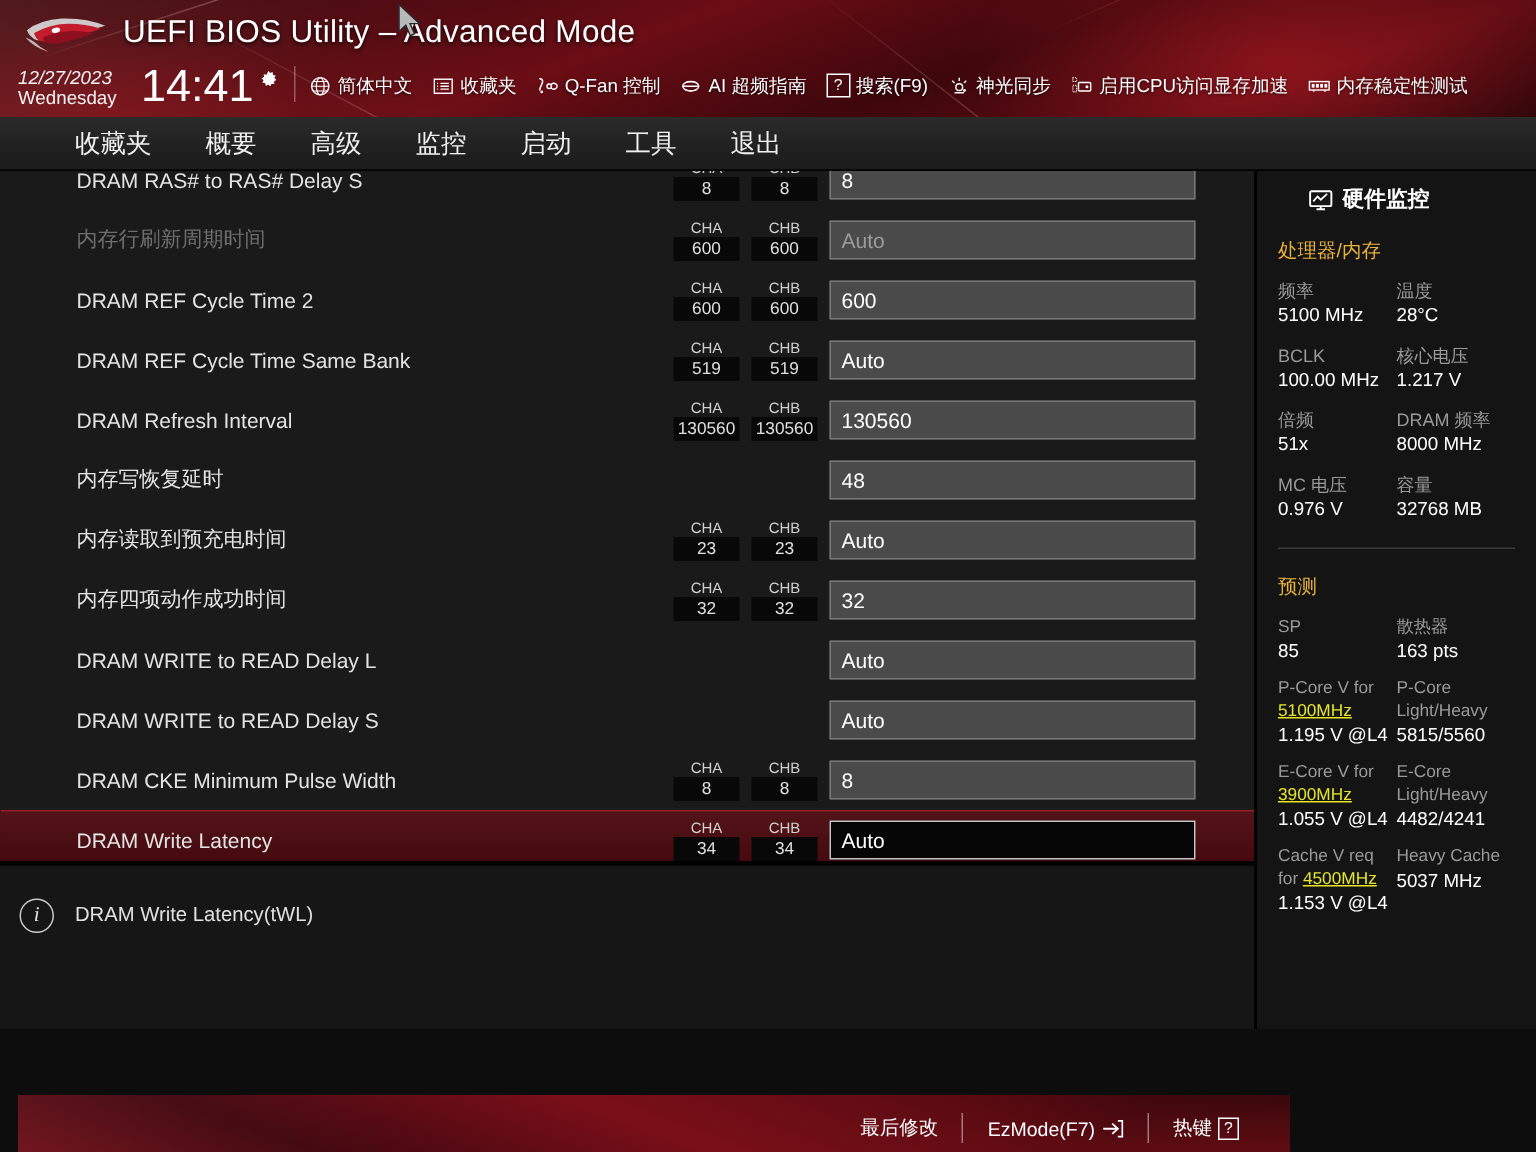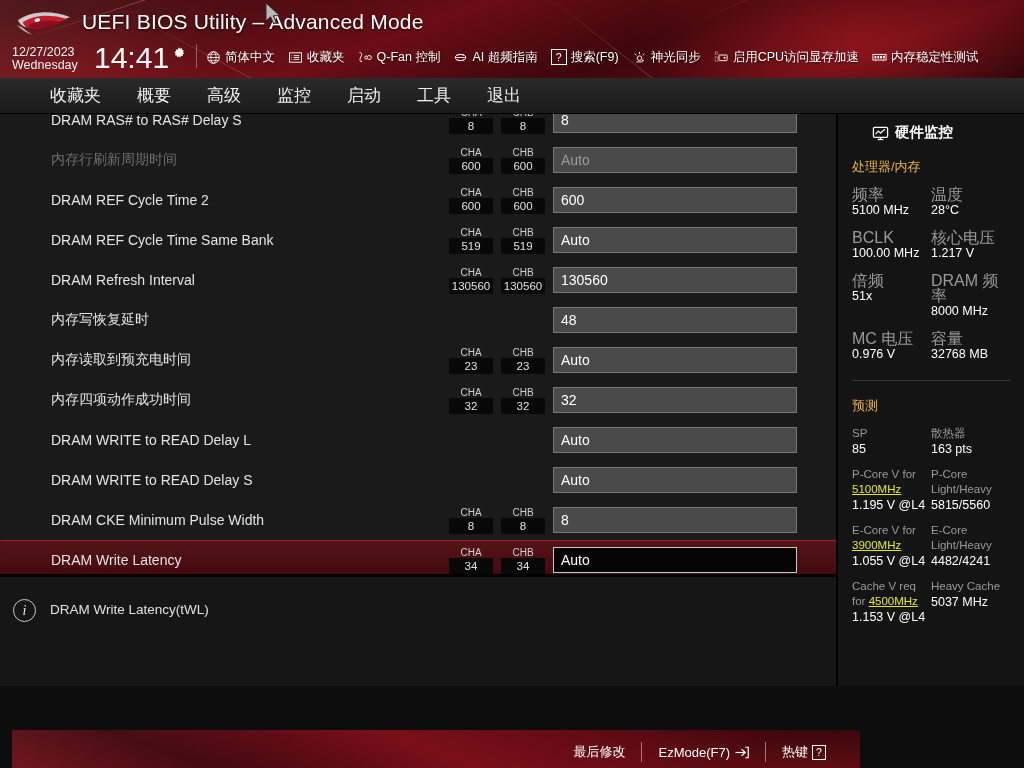--- a/index.html
+++ b/index.html
@@ -36,21 +36,21 @@
 
   .rog-logo { position:absolute; left:16px; top:10px; width:58px; height:28px; }
 
   .app-title {
     position:absolute; left:82px; top:10px;
     font-size:21px; font-weight:400; color:#ffffff; letter-spacing:0.2px;
     text-shadow: 0 1px 3px rgba(0,0,0,0.8);
   }
 
   .datebox { position:absolute; left:12px; top:46px; line-height:13px; }
-  .datebox .d1 { font-size:12.5px; color:#f2f2f2; }
+  .datebox .d1 { font-size:12.5px; color:#f2f2f2;font-style:italic; }
   .datebox .d2 { font-size:12.5px; color:#f2f2f2; }
 
   .clock {
     position:absolute; left:94px; top:41px;
     font-size:30px; font-weight:400; color:#ffffff; letter-spacing:0px;
   }
   .gear-btn { position:absolute; left:171px; top:46px; width:16px; height:16px; cursor:pointer; }
   .hdr-sep { position:absolute; left:196px; top:44px; width:1px; height:24px; background:rgba(255,255,255,0.32); }
 
   .toolbar { position:absolute; left:206px; top:47px; height:20px; display:flex; align-items:center; gap:0px; }
@@ -127,21 +127,21 @@
   .sidebar {
     position:absolute; left:836px; top:114px; width:188px; height:572px;
     background:#141414; border-left:2px solid #000; padding:0 14px;
     overflow:hidden;
   }
   .sb-title { display:flex; align-items:flex-end; gap:6px; margin-top:9px;padding-left:20px; }
   .sb-title .t { font-size:14.5px; color:#ffffff; font-weight:bold; }
   .sb-head { font-size:13px; color:#e8b23c; margin-top:16px; }
   .sb-grid { display:flex; flex-wrap:wrap; margin-top:11px; }
   .sb-cell { width:50%; margin-bottom:12px; }
-  .sb-cell .k { font-size:16px; color:#9a9a9a; line-height:15px; }
+  .sb-cell .k { font-size:12px; color:#9a9a9a; line-height:15px; }
   .sb-cell .v { font-size:12.5px; color:#ffffff; line-height:16px; }
   .sb-div { height:1px; background:#3a3a3a; margin:6px 0 0 0; }
 
   .pred-grid { display:flex; flex-wrap:wrap; margin-top:11px; }
   .pred-cell { width:50%; margin-bottom:10px; }
   .pred-cell .k { font-size:11.5px; color:#9a9a9a; line-height:15px; }
   .pred-cell .k .hl { color:#e6e627;text-decoration:underline; }
   .pred-cell .v { font-size:12.5px; color:#ffffff; line-height:16px; }
 
   

